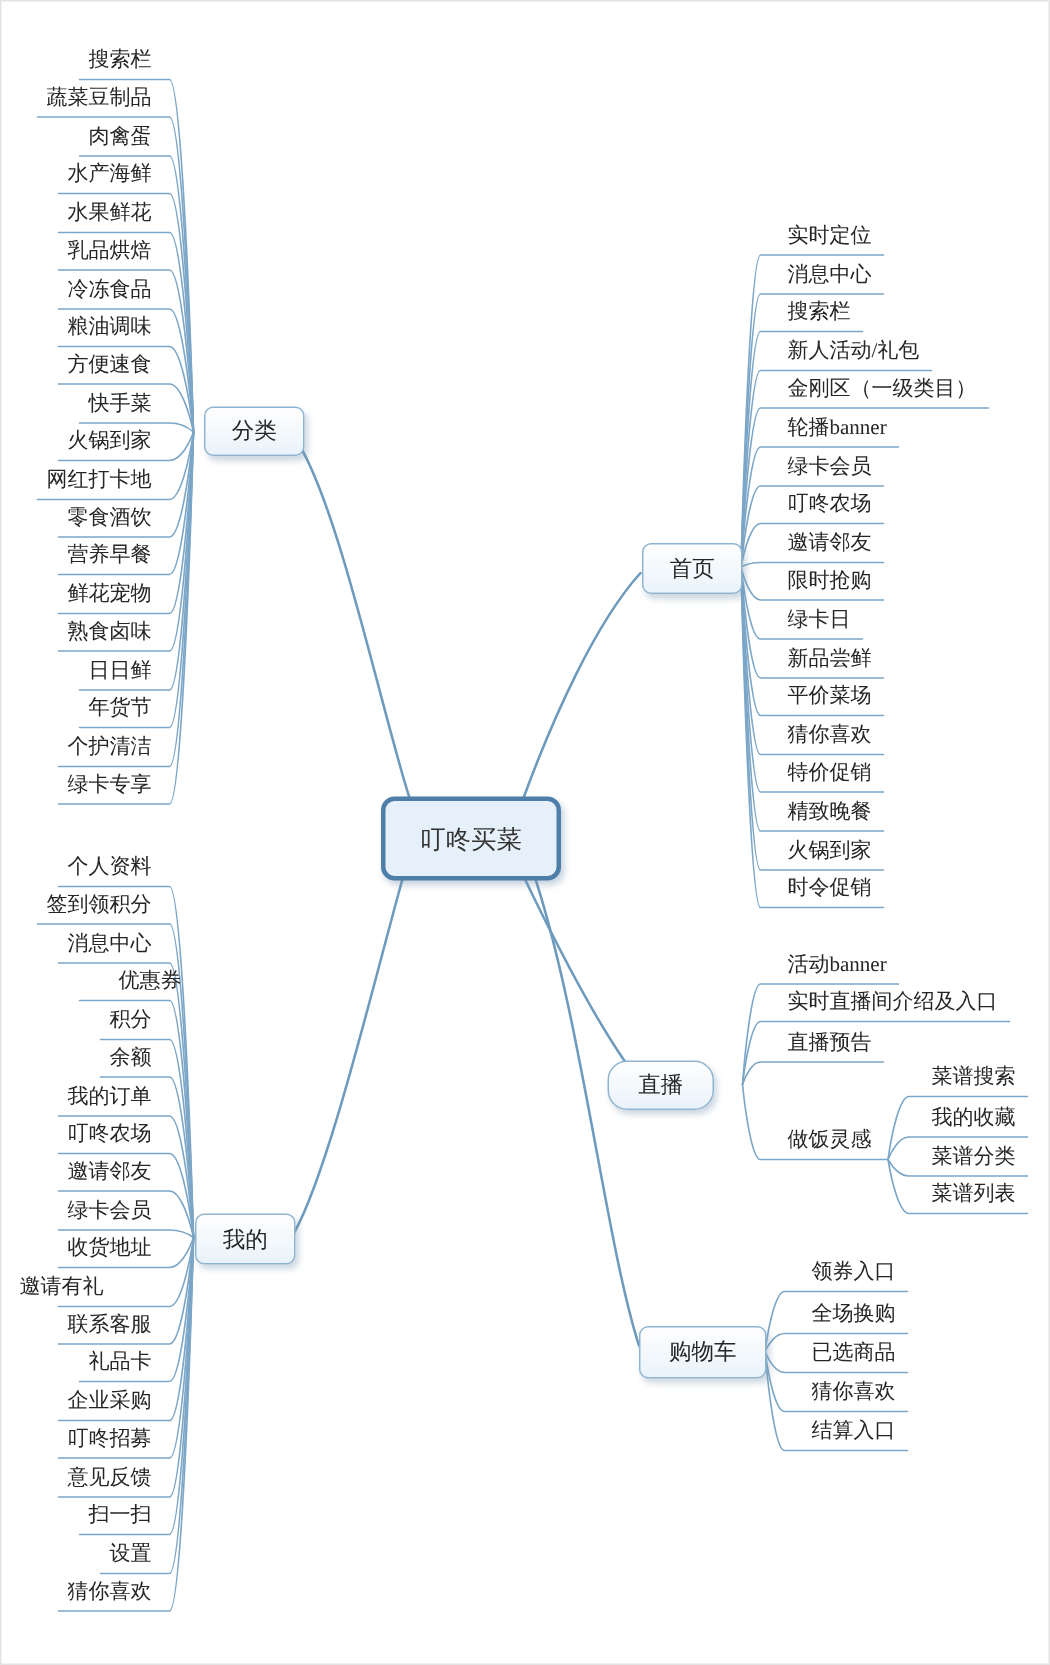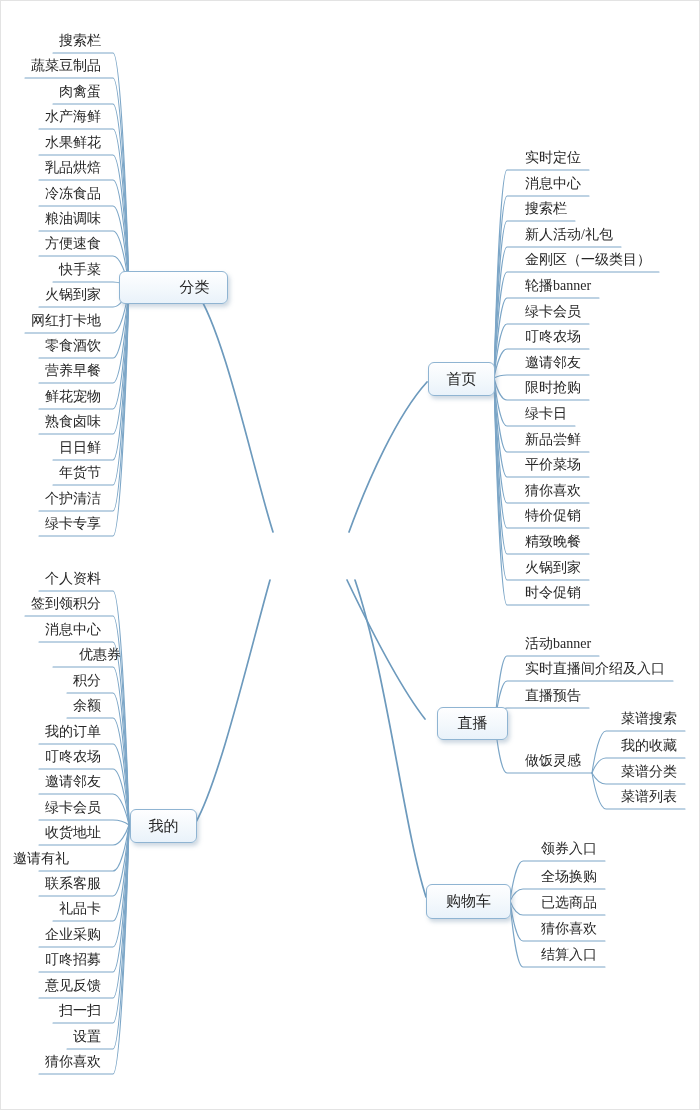--- a/index.html
+++ b/index.html
@@ -93,21 +93,22 @@
       <path d="M 128 824 C 125.12 896.66 119.2 997 112 997 L 38 997" fill="none" stroke="#7CA6C7" stroke-width="1.1" stroke-linecap="round"></path>
       <path d="M 128 824 C 125.12 907.16 119.2 1022 112 1022 L 52 1022" fill="none" stroke="#7CA6C7" stroke-width="1.1" stroke-linecap="round"></path>
       <path d="M 128 824 C 125.12 918.08 119.2 1048 112 1048 L 66 1048" fill="none" stroke="#7CA6C7" stroke-width="1.1" stroke-linecap="round"></path>
       <path d="M 128 824 C 125.12 928.58 119.2 1073 112 1073 L 38 1073" fill="none" stroke="#7CA6C7" stroke-width="1.1" stroke-linecap="round"></path>
       <path d="M 509 900 C 511.34 883.2 516.15 860 522 860 L 604 860" fill="none" stroke="#7CA6C7" stroke-width="1.1" stroke-linecap="round"></path>
       <path d="M 509 900 C 511.34 894.96 516.15 888 522 888 L 604 888" fill="none" stroke="#7CA6C7" stroke-width="1.1" stroke-linecap="round"></path>
       <path d="M 509 900 C 511.34 905.88 516.15 914 522 914 L 604 914" fill="none" stroke="#7CA6C7" stroke-width="1.1" stroke-linecap="round"></path>
       <path d="M 509 900 C 511.34 916.8 516.15 940 522 940 L 604 940" fill="none" stroke="#7CA6C7" stroke-width="1.1" stroke-linecap="round"></path>
       <path d="M 509 900 C 511.34 927.72 516.15 966 522 966 L 604 966" fill="none" stroke="#7CA6C7" stroke-width="1.1" stroke-linecap="round"></path>
     </svg>
-<div class="branch" style="left: 118px; top: 270px; width: 65px; height: 31px; padding-left: 42px;">分类</div>
+  <div class="central">叮咚买菜</div>
+<div class="branch" style="left: 135px; top: 270px; width: 65px; height: 31px;">分类</div>
     <div class="leaf" style="bottom: 1060px; right: 598px;">搜索栏</div>
     <div class="leaf" style="bottom: 1035px; right: 598px;">蔬菜豆制品</div>
     <div class="leaf" style="bottom: 1009px; right: 598px;">肉禽蛋</div>
     <div class="leaf" style="bottom: 984px; right: 598px;">水产海鲜</div>
     <div class="leaf" style="bottom: 958px; right: 598px;">水果鲜花</div>
     <div class="leaf" style="bottom: 933px; right: 598px;">乳品烘焙</div>
     <div class="leaf" style="bottom: 907px; right: 598px;">冷冻食品</div>
     <div class="leaf" style="bottom: 882px; right: 598px;">粮油调味</div>
     <div class="leaf" style="bottom: 857px; right: 598px;">方便速食</div>
     <div class="leaf" style="bottom: 831px; right: 598px;">快手菜</div>
@@ -133,21 +134,21 @@
     <div class="leaf" style="bottom: 738px; left: 524px;">邀请邻友</div>
     <div class="leaf" style="bottom: 713px; left: 524px;">限时抢购</div>
     <div class="leaf" style="bottom: 687px; left: 524px;">绿卡日</div>
     <div class="leaf" style="bottom: 661px; left: 524px;">新品尝鲜</div>
     <div class="leaf" style="bottom: 636px; left: 524px;">平价菜场</div>
     <div class="leaf" style="bottom: 610px; left: 524px;">猜你喜欢</div>
     <div class="leaf" style="bottom: 585px; left: 524px;">特价促销</div>
     <div class="leaf" style="bottom: 559px; left: 524px;">精致晚餐</div>
     <div class="leaf" style="bottom: 533px; left: 524px;">火锅到家</div>
     <div class="leaf" style="bottom: 508px; left: 524px;">时令促销</div>
-    <div class="branch" style="left: 436px; top: 706px; width: 69px; height: 31px;">直播</div>
+    <div class="branch" style="left: 404px; top: 706px; width: 69px; height: 31px; border-radius: 13px;">直播</div>
     <div class="leaf" style="bottom: 457px; left: 524px;">活动banner</div>
     <div class="leaf" style="bottom: 432px; left: 524px;">实时直播间介绍及入口</div>
     <div class="leaf" style="bottom: 405px; left: 524px;">直播预告</div>
     <div class="leaf" style="bottom: 340px; left: 524px;">做饭灵感</div>
     <div class="leaf" style="bottom: 382px; left: 620px;">菜谱搜索</div>
     <div class="leaf" style="bottom: 355px; left: 620px;">我的收藏</div>
     <div class="leaf" style="bottom: 329px; left: 620px;">菜谱分类</div>
     <div class="leaf" style="bottom: 304px; left: 620px;">菜谱列表</div>
     <div class="branch" style="left: 129px; top: 808px; width: 65px; height: 32px;">我的</div>
     <div class="leaf" style="bottom: 522px; right: 598px;">个人资料</div>

